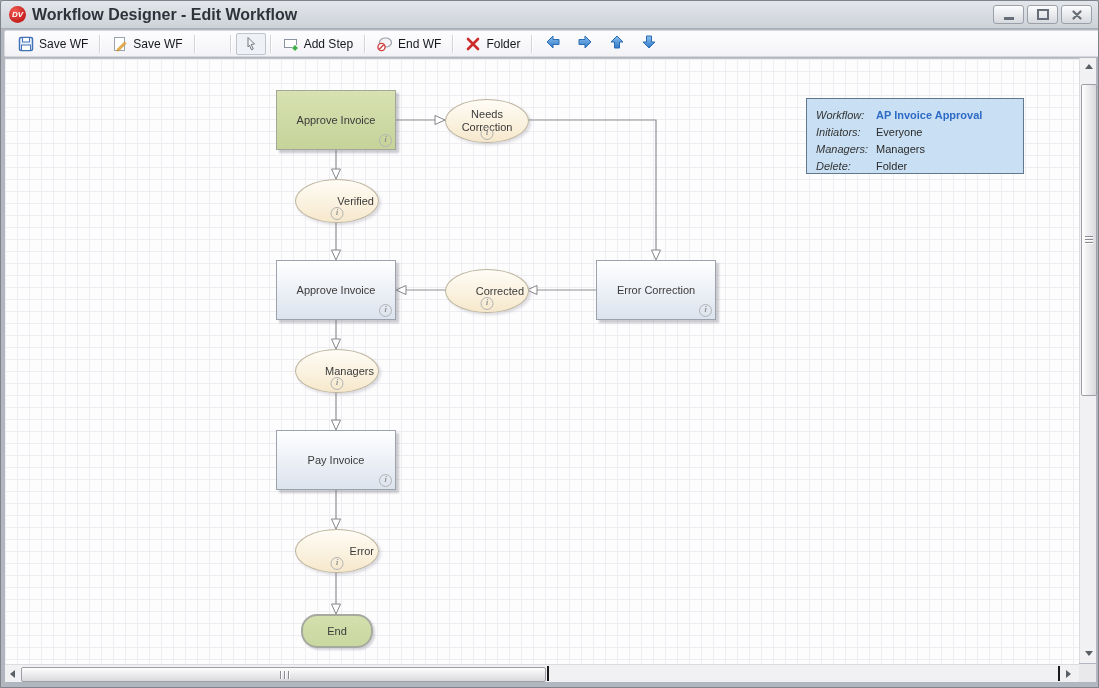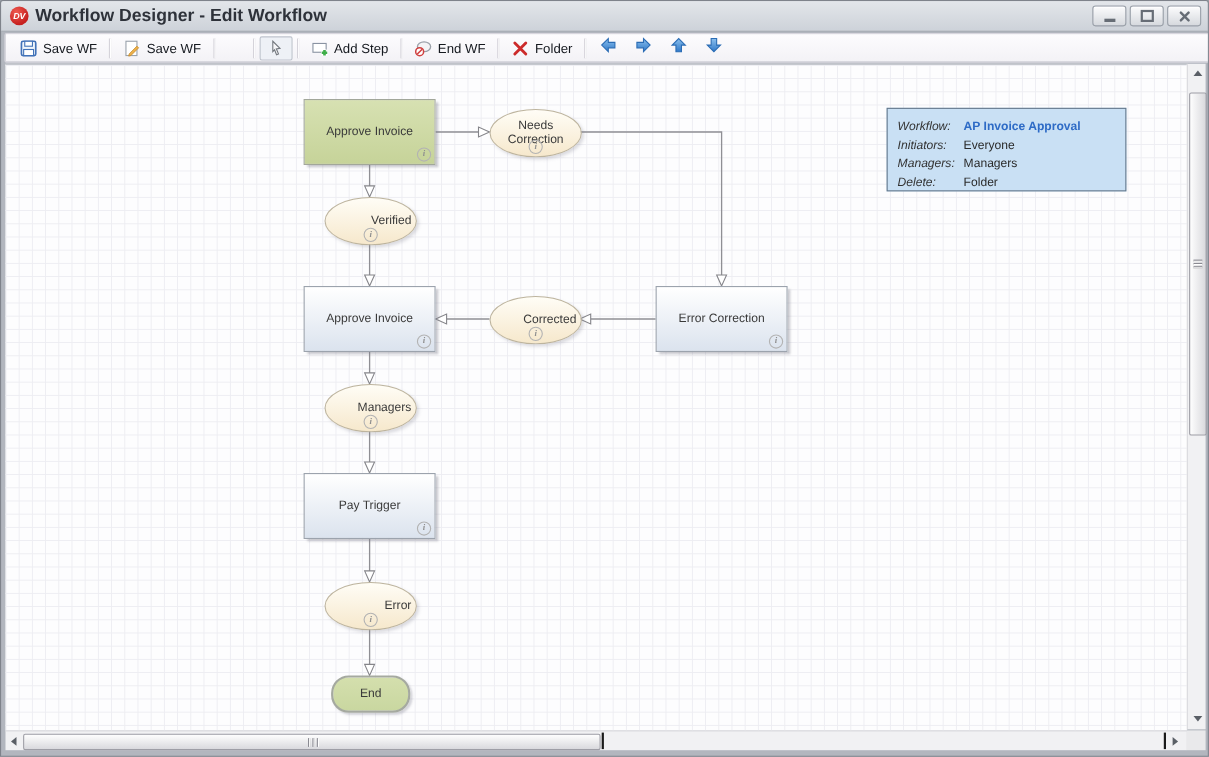--- a/index.html
+++ b/index.html
@@ -246,21 +246,21 @@
       <span class="node-label">Error Correction</span>
       <span class="info-i"></span>
     </div>
 
     <div class="node state" style="left:290px;top:290px">
       <span class="node-label">Managers</span>
       <span class="info-i"></span>
     </div>
 
     <div class="node step" style="left:271px;top:371px">
-      <span class="node-label">Pay Trigger</span>
+      <span class="node-label">Pay Invoice</span>
       <span class="info-i"></span>
     </div>
 
     <div class="node state" style="left:290px;top:470px">
       <span class="node-label">Error</span>
       <span class="info-i"></span>
     </div>
 
     <div class="node endnode" style="left:296px;top:555px">
       <span class="node-label">End</span>

